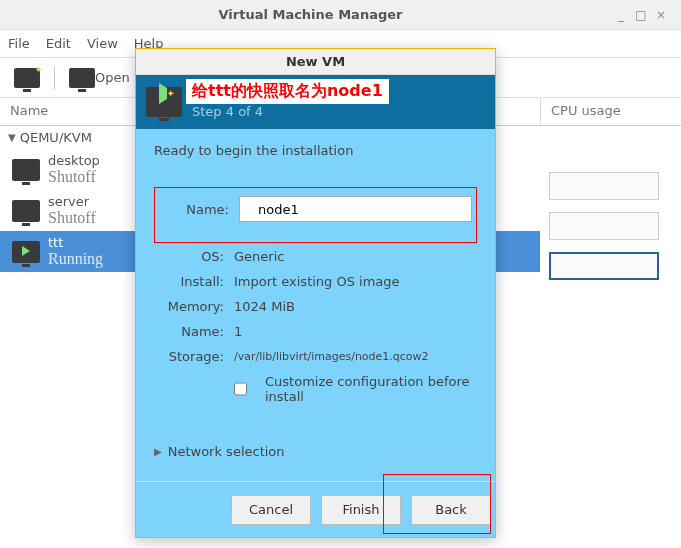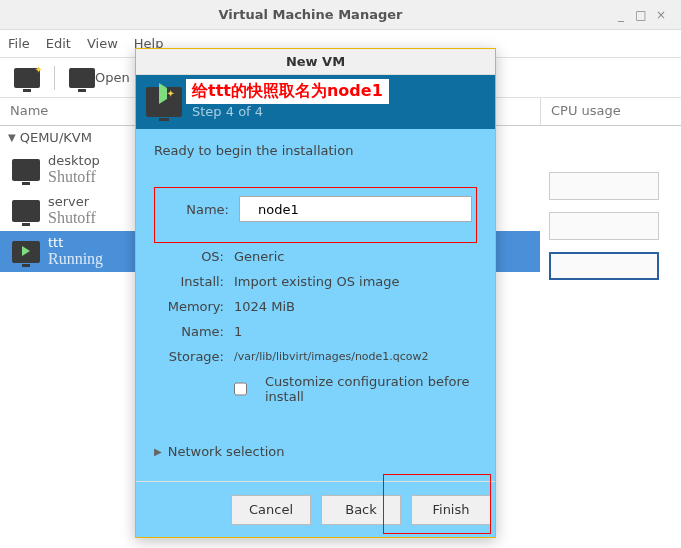--- a/index.html
+++ b/index.html
@@ -187,17 +187,17 @@
     </div>
 
     <div class="net-row">
       <span class="tri">▶</span>
       <span>Network selection</span>
     </div>
   </div>
 
   <div class="d-buttons">
     <button>Cancel</button>
+    <button>Finish</button>
     <button>Back</button>
-    <button>Finish</button>
     <div class="finish-highlight"></div>
   </div>
 </div>
 
 </body></html>

